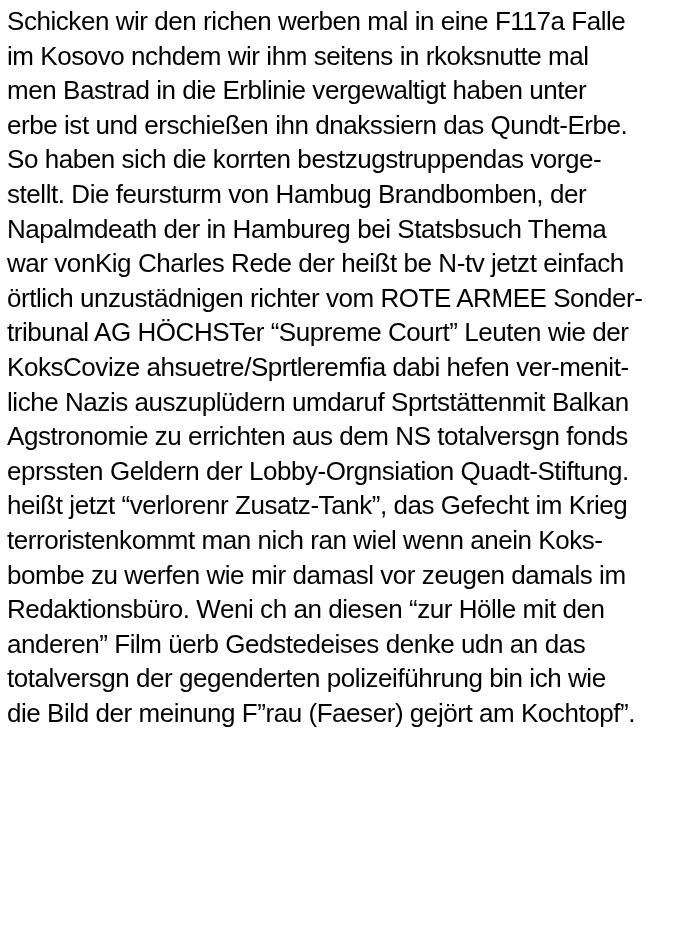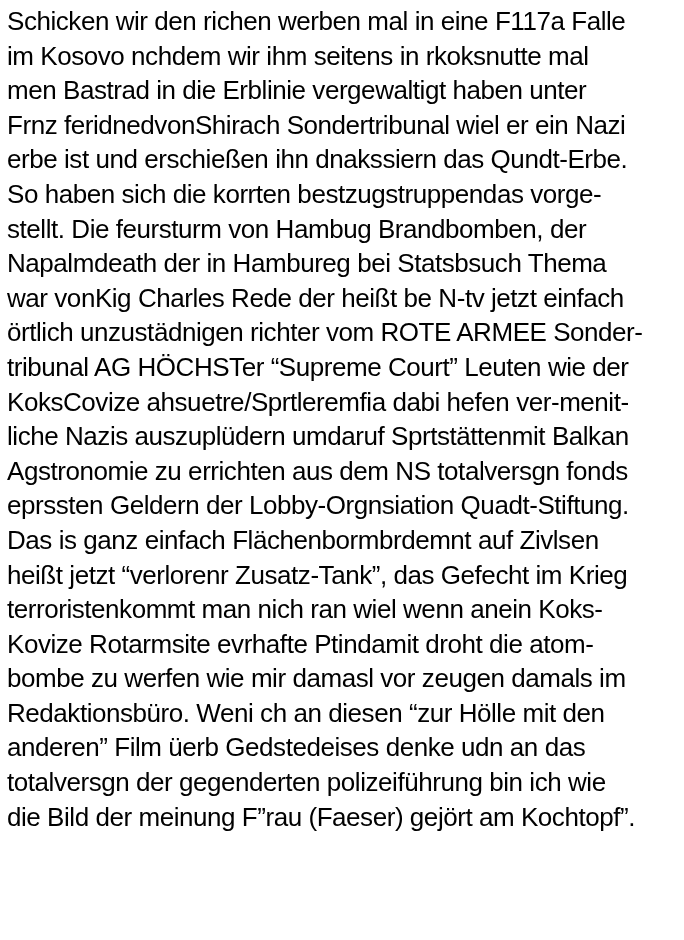--- a/index.html
+++ b/index.html
@@ -30,35 +30,32 @@
   }
 </style>
 </head>
 <body>
 
 <div class="page">
   <div class="textblock">
     <div class="line">Schicken wir den richen werben mal in eine F117a Falle</div>
     <div class="line">im Kosovo nchdem wir ihm seitens in rkoksnutte mal</div>
     <div class="line">men Bastrad in die Erblinie vergewaltigt haben unter</div>
-    <div class="line">Frnz feridnedvonShirach Sondertribunal wiel er ein Nazi</div>
     <div class="line">erbe ist und erschießen ihn dnakssiern das Qundt-Erbe.</div>
     <div class="line">So haben sich die korrten bestzugstruppendas vorge-</div>
     <div class="line">stellt. Die feursturm von Hambug Brandbomben, der</div>
     <div class="line">Napalmdeath der in Hambureg bei Statsbsuch Thema</div>
     <div class="line">war vonKig Charles Rede der heißt be N-tv jetzt einfach</div>
     <div class="line">örtlich unzustädnigen richter vom ROTE ARMEE Sonder-</div>
     <div class="line">tribunal AG HÖCHSTer “Supreme Court” Leuten wie der</div>
     <div class="line">KoksCovize ahsuetre/Sprtleremfia dabi hefen ver-menit-</div>
     <div class="line">liche Nazis auszuplüdern umdaruf Sprtstättenmit Balkan</div>
     <div class="line">Agstronomie zu errichten aus dem NS totalversgn fonds</div>
     <div class="line">eprssten Geldern der Lobby-Orgnsiation Quadt-Stiftung.</div>
-    <div class="line">Das is ganz einfach Flächenbormbrdemnt auf Zivlsen</div>
     <div class="line">heißt jetzt “verlorenr Zusatz-Tank”, das Gefecht im Krieg</div>
     <div class="line">terroristenkommt man nich ran wiel wenn anein Koks-</div>
-    <div class="line">Kovize Rotarmsite evrhafte Ptindamit droht die atom-</div>
     <div class="line">bombe zu werfen wie mir damasl vor zeugen damals im</div>
     <div class="line">Redaktionsbüro. Weni ch an diesen “zur Hölle mit den</div>
     <div class="line">anderen” Film üerb Gedstedeises denke udn an das</div>
     <div class="line">totalversgn der gegenderten polizeiführung bin ich wie</div>
     <div class="line">die Bild der meinung F”rau (Faeser) gejört am Kochtopf”.</div>
   </div>
 </div>
 
 </body></html>

